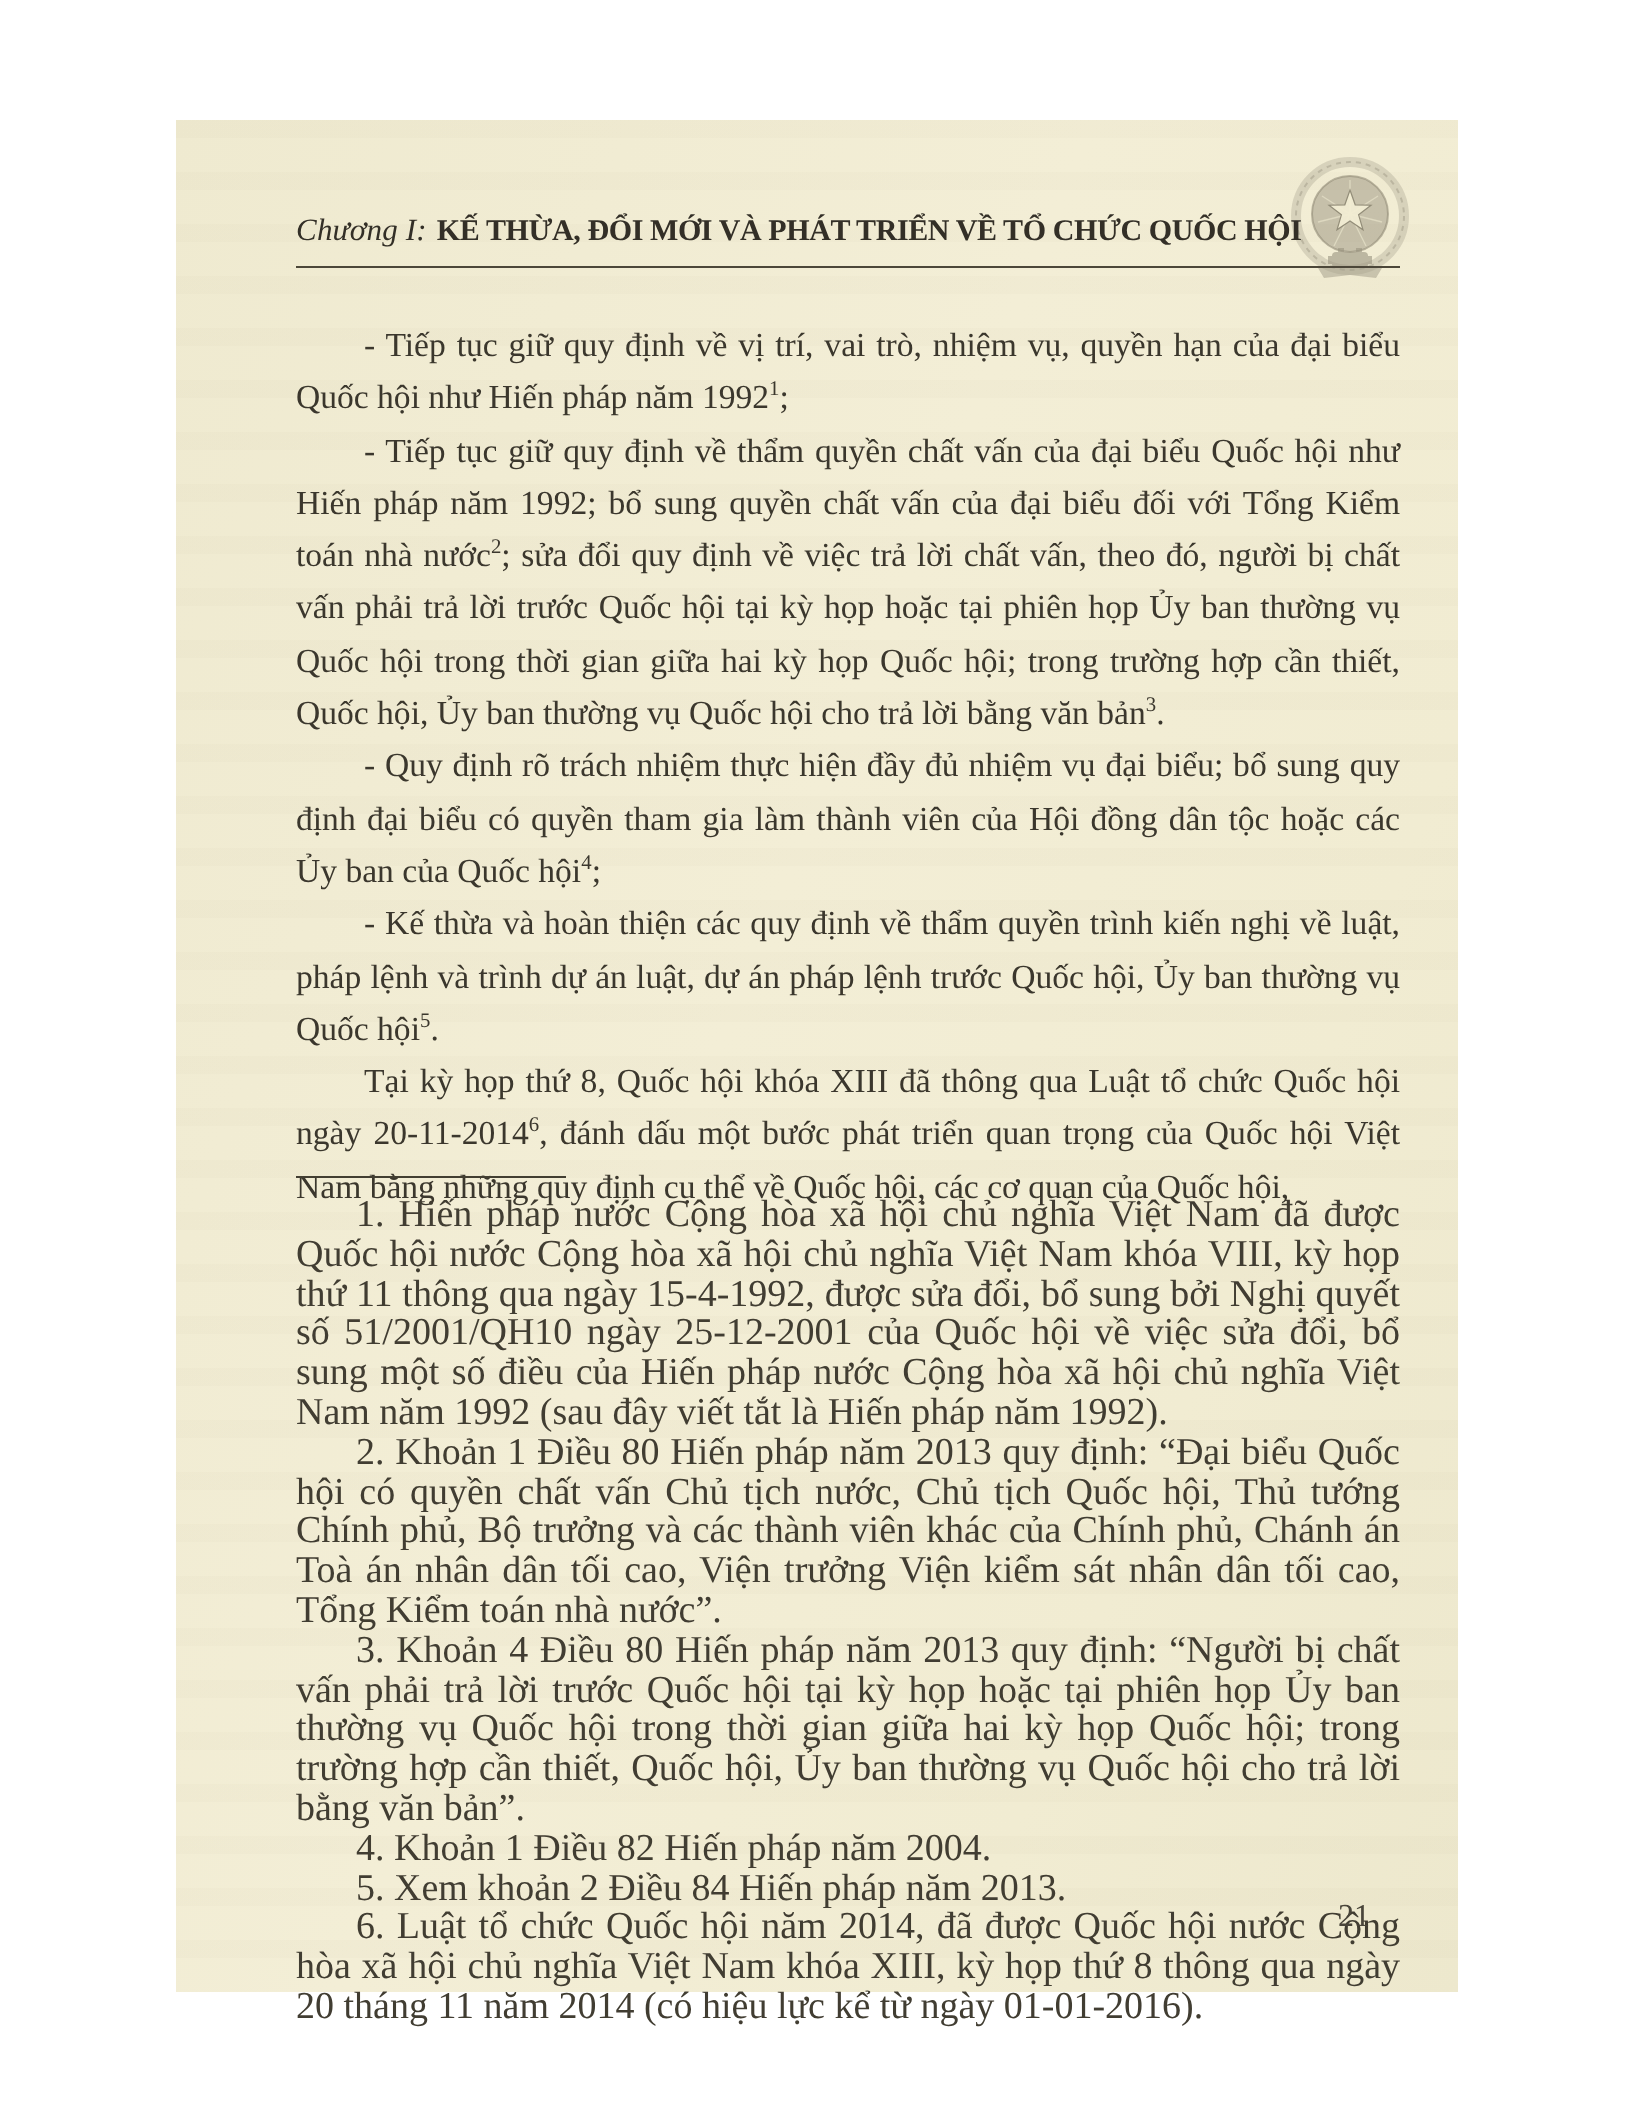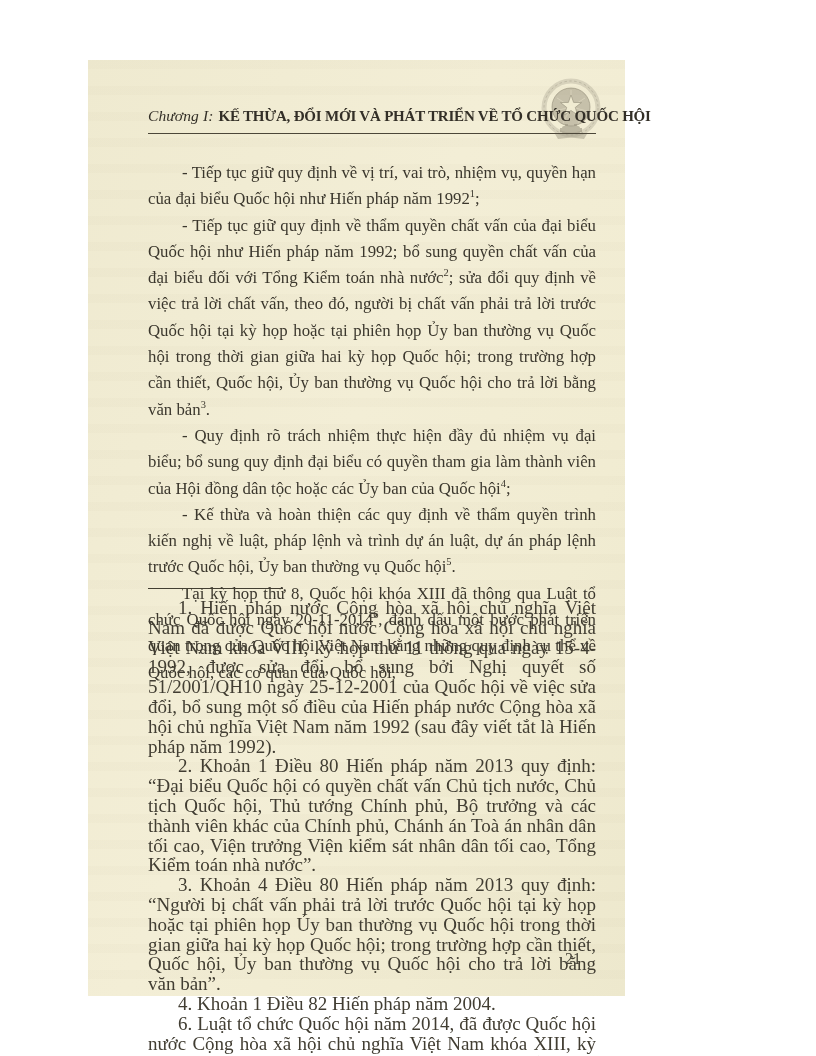--- a/index.html
+++ b/index.html
@@ -11,21 +11,21 @@
     height: 1056px;
     position: relative;
     background: #ffffff;
     font-family: "Liberation Serif", "DejaVu Serif", serif;
     overflow: hidden;
   }
   .page {
     position: absolute;
     left: 88px;
     top: 60px;
-    width: 537px;
+    width: 641px;
     height: 936px;
     background: linear-gradient(112deg, #efead0 0%, #f3eed6 45%, #f1ecd2 75%, #ede8cd 100%);
   }
   
   .page::after {
     content: "";
     position: absolute;
     inset: 0;
     background:
       repeating-linear-gradient(
@@ -173,18 +173,19 @@
       <p>Tại kỳ họp thứ 8, Quốc hội khóa XIII đã thông qua Luật tổ chức Quốc hội ngày 20-11-2014<sup>6</sup>, đánh dấu một bước phát triển quan trọng của Quốc hội Việt Nam bằng những quy định cụ thể về Quốc hội, các cơ quan của Quốc hội,</p>
     </div>
 
   <div class="footnote-separator"></div>
 
   <div class="footnotes">
       <p>1. Hiến pháp nước Cộng hòa xã hội chủ nghĩa Việt Nam đã được Quốc hội nước Cộng hòa xã hội chủ nghĩa Việt Nam khóa VIII, kỳ họp thứ 11 thông qua ngày 15-4-1992, được sửa đổi, bổ sung bởi Nghị quyết số 51/2001/QH10 ngày 25-12-2001 của Quốc hội về việc sửa đổi, bổ sung một số điều của Hiến pháp nước Cộng hòa xã hội chủ nghĩa Việt Nam năm 1992 (sau đây viết tắt là Hiến pháp năm 1992).</p>
       <p>2. Khoản 1 Điều 80 Hiến pháp năm 2013 quy định: “Đại biểu Quốc hội có quyền chất vấn Chủ tịch nước, Chủ tịch Quốc hội, Thủ tướng Chính phủ, Bộ trưởng và các thành viên khác của Chính phủ, Chánh án Toà án nhân dân tối cao, Viện trưởng Viện kiểm sát nhân dân tối cao, Tổng Kiểm toán nhà nước”.</p>
       <p>3. Khoản 4 Điều 80 Hiến pháp năm 2013 quy định: “Người bị chất vấn phải trả lời trước Quốc hội tại kỳ họp hoặc tại phiên họp Ủy ban thường vụ Quốc hội trong thời gian giữa hai kỳ họp Quốc hội; trong trường hợp cần thiết, Quốc hội, Ủy ban thường vụ Quốc hội cho trả lời bằng văn bản”.</p>
       <p>4. Khoản 1 Điều 82 Hiến pháp năm 2004.</p>
+      <p>5. Xem khoản 2 Điều 84 Hiến pháp năm 2013.</p>
       <p>6. Luật tổ chức Quốc hội năm 2014, đã được Quốc hội nước Cộng hòa xã hội chủ nghĩa Việt Nam khóa XIII, kỳ họp thứ 8 thông qua ngày 20 tháng 11 năm 2014 (có hiệu lực kể từ ngày 01-01-2016).</p>
     </div>
 
   <div class="page-number">21</div>
 
 </div>
 
 </body></html>

